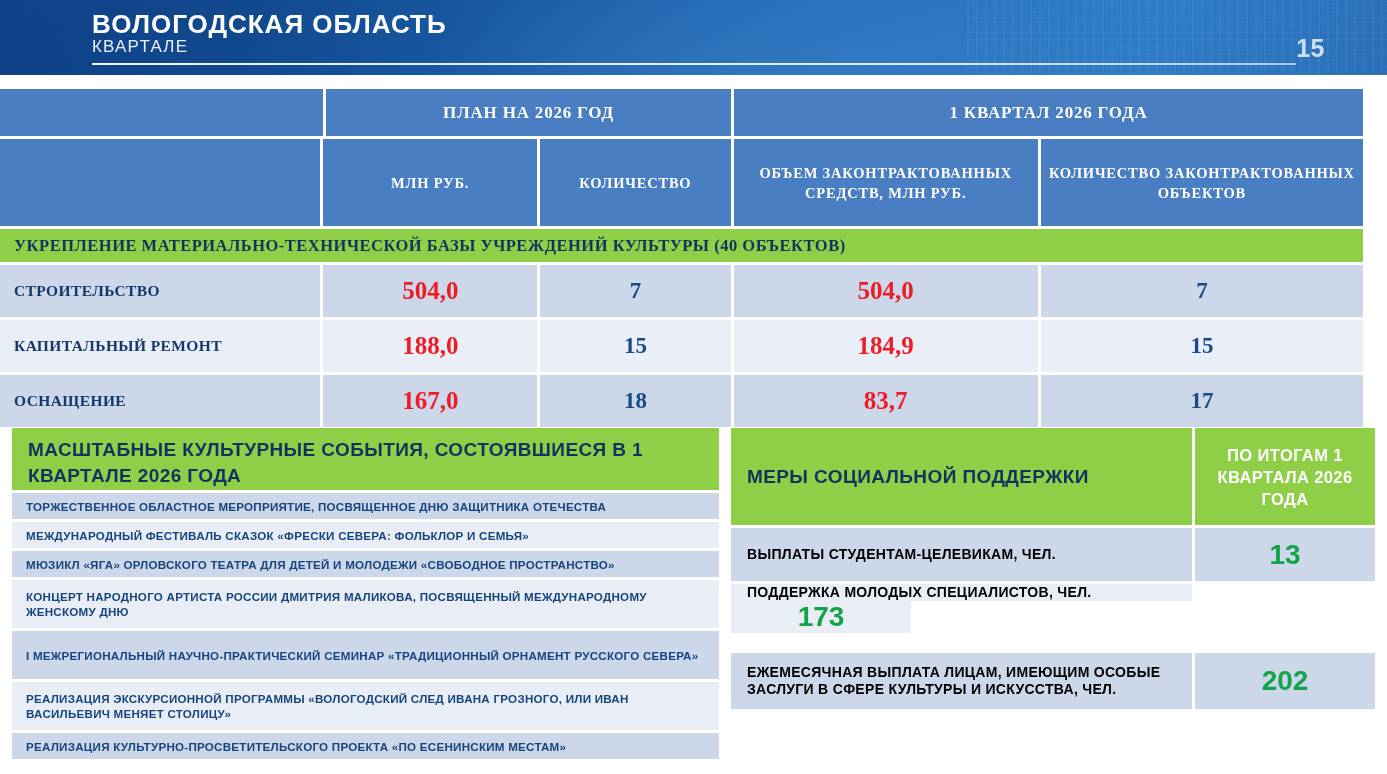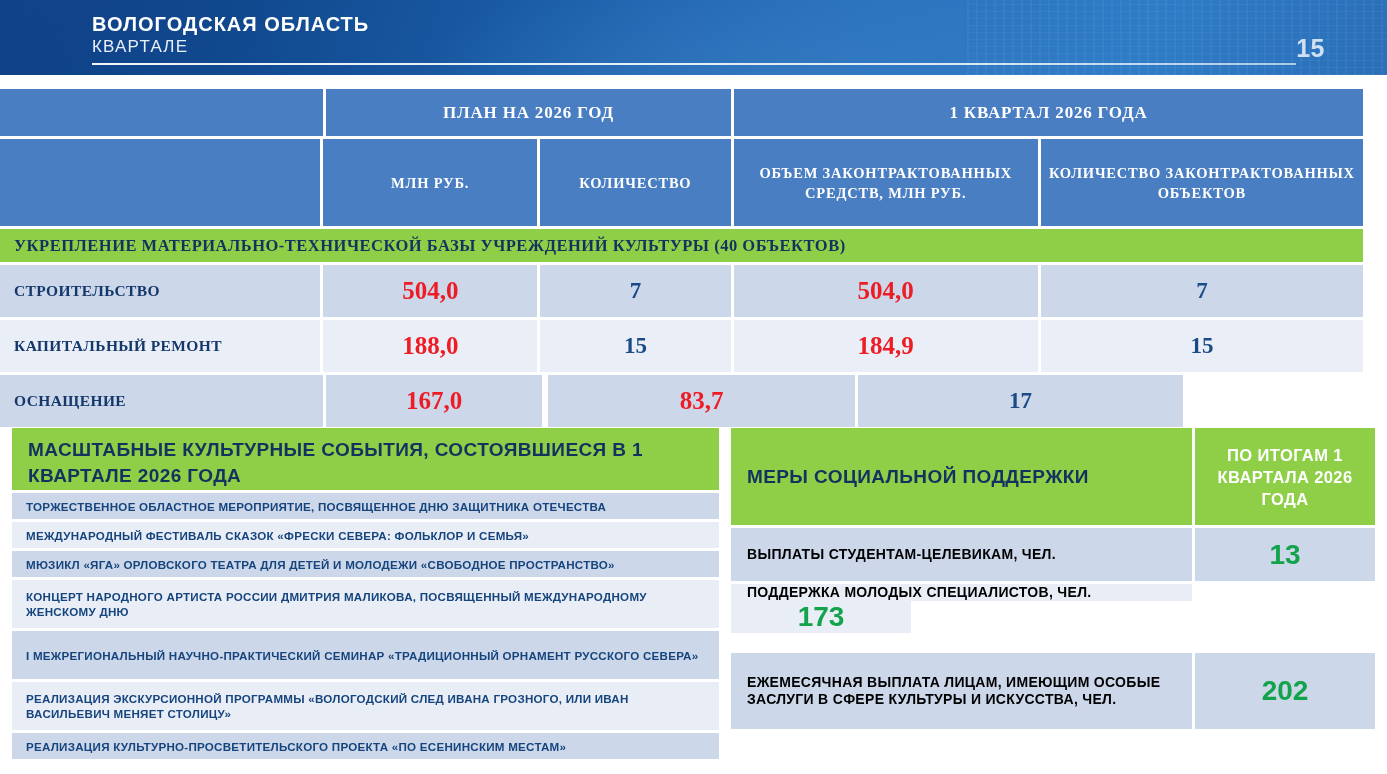--- a/index.html
+++ b/index.html
@@ -24,21 +24,21 @@
     background: linear-gradient(135deg, rgba(20,70,140,0.75), rgba(20,70,140,0) 65%);
     transform: skewX(-18deg);
   }
   .header:after{
     content:""; position:absolute; right:0; top:0; width:420px; height:75px;
     background: repeating-linear-gradient(90deg, rgba(255,255,255,0.045) 0 2px, rgba(255,255,255,0) 2px 9px),
                 repeating-linear-gradient(0deg, rgba(255,255,255,0.04) 0 1px, rgba(255,255,255,0) 1px 7px);
   }
   .hdr-text { position:absolute; left:92px; top:12px; z-index:3; }
   .hdr-title {
-    font-size:20px; font-weight:bold; color:#ffffff; letter-spacing:1.0px;
+    font-size:26px; font-weight:bold; color:#ffffff; letter-spacing:1.0px;
     line-height:24px; white-space:nowrap;
   }
   .hdr-sub {
     font-size:17px; font-weight:normal; color:#e8eff8; letter-spacing:1.2px;
     line-height:22px; white-space:nowrap;
   }
   .hdr-rule {
     position:absolute; left:92px; top:63px; width:1204px; height:2px; z-index:3;
     background: linear-gradient(90deg, rgba(255,255,255,0.95), rgba(255,255,255,0.85) 70%, rgba(255,255,255,0.6));
   }
@@ -130,21 +130,21 @@
     letter-spacing:0.3px; display:flex; align-items:center;
     padding:0 8px 0 16px; background:#ccd7ea;
   }
   .pr-val {
     color:#13a34a; font-weight:bold; font-size:28px;
     display:flex; align-items:center; justify-content:center; background:#ccd7ea;
   }
   .pr-row.alt .pr-lbl, .pr-row.alt .pr-val { background:#e9edf6; }
   .r1 { height:53px; }
   .r2 { height:66px;flex-direction:column; }
-  .r3 { height:76px; }
+  .r3 { height:56px; }
 </style>
 </head>
 <body>
 
 <div class="slide">
 
   <div class="header">
     <div class="hdr-text">
       <div class="hdr-title">ВОЛОГОДСКАЯ ОБЛАСТЬ</div>
       <div class="hdr-sub">КВАРТАЛЕ</div>
@@ -204,20 +204,21 @@
       <div class="gap-v"></div>
       <div class="mt-cell c4 cellbg num-blue">15</div>
     </div>
     <div class="gap-h"></div>
 
     <div class="mt-row dat-row">
       <div class="mt-cell c0 cellbg lbl">ОСНАЩЕНИЕ</div>
       <div class="gap-v"></div>
       <div class="mt-cell c1 cellbg num-red">167,0</div>
       <div class="gap-v"></div>
+      <div class="mt-cell c2 cellbg num-blue">18</div>
       <div class="gap-v"></div>
       <div class="mt-cell c3 cellbg num-red">83,7</div>
       <div class="gap-v"></div>
       <div class="mt-cell c4 cellbg num-blue">17</div>
     </div>
   </div>
 
   <div class="panel-left">
     <div class="pl-head">МАСШТАБНЫЕ КУЛЬТУРНЫЕ СОБЫТИЯ, СОСТОЯВШИЕСЯ В 1 КВАРТАЛЕ 2026 ГОДА</div>
     <div class="pl-item h1">ТОРЖЕСТВЕННОЕ ОБЛАСТНОЕ МЕРОПРИЯТИЕ, ПОСВЯЩЕННОЕ ДНЮ ЗАЩИТНИКА ОТЕЧЕСТВА</div>

